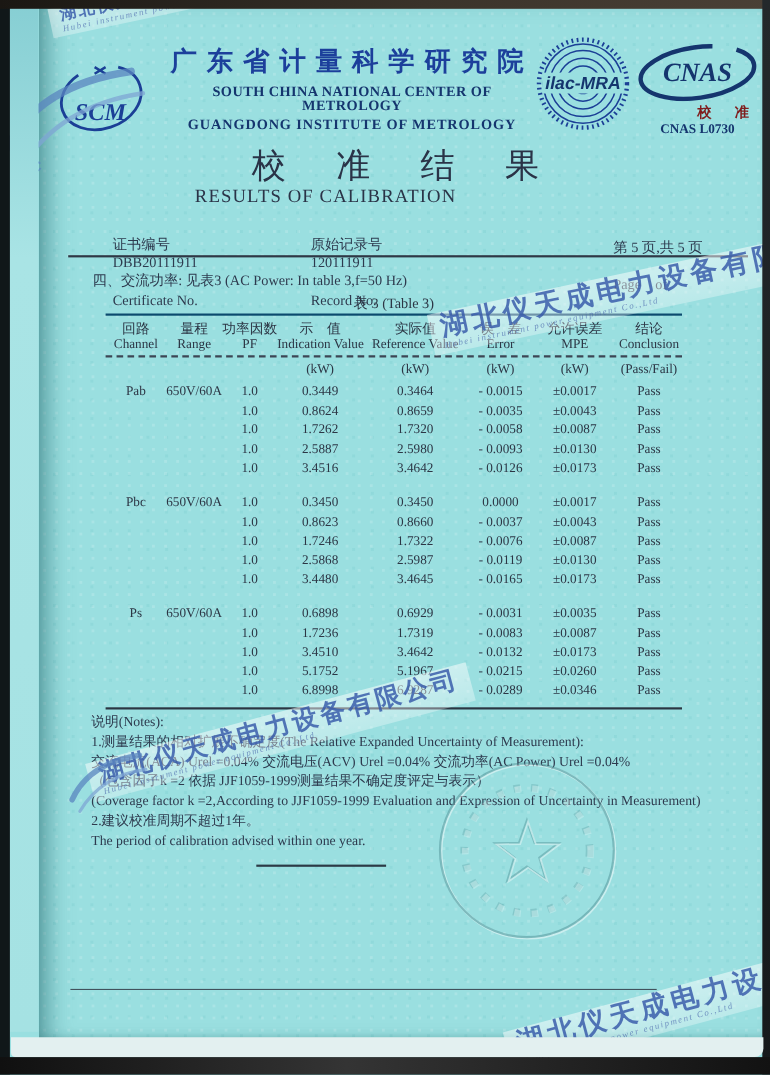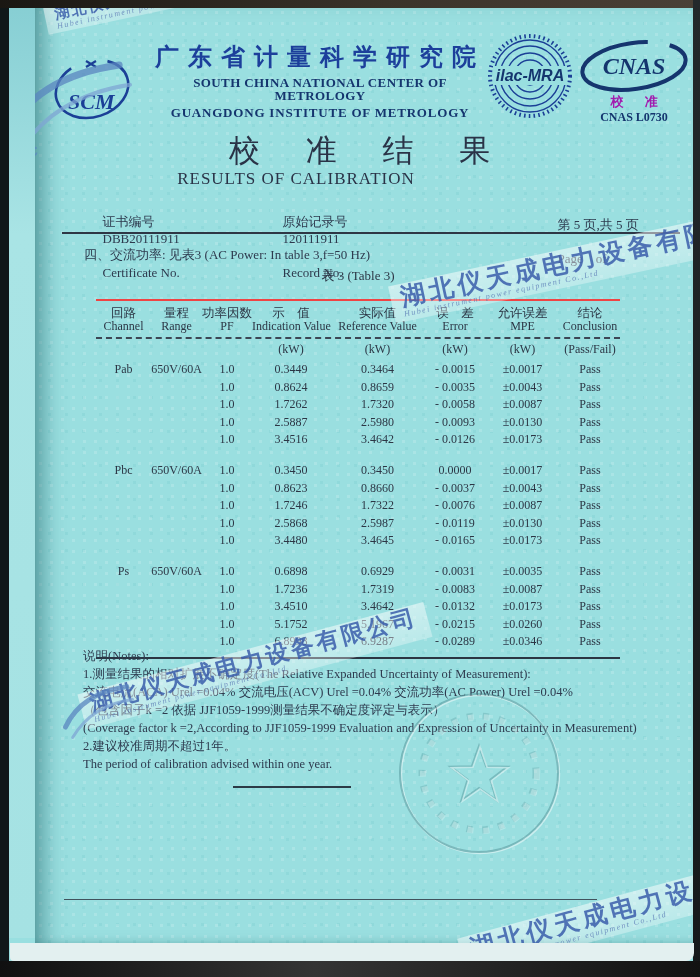--- a/index.html
+++ b/index.html
@@ -22,31 +22,31 @@
          box-shadow:inset 20px 0 24px -14px rgba(18,88,94,.6), inset 0 -6px 10px -6px rgba(30,90,95,.35);}
   #content{position:absolute;z-index:2;inset:0;color:#2d3a4e;}
   .abs{position:absolute;}
   
   .org{left:148px;top:40px;width:344px;text-align:center;line-height:1;}
   .org-cn1{font-size:26px;font-weight:bold;letter-spacing:6px;color:#1c3f9b;}
   .org-cn2{font-size:24px;font-weight:bold;letter-spacing:9px;color:#1c3f9b;margin-top:5px;}
   .org-en1{font-size:13px;font-weight:bold;color:#15356e;margin-top:7px;letter-spacing:.4px;}
   .org-en2{font-size:13px;font-weight:bold;color:#15356e;margin-top:4px;letter-spacing:.8px;}
   .cnas-block{left:578px;top:40px;width:112px;text-align:center;line-height:1;}
-  .cnas-cal{font-size:13px;font-weight:bold;letter-spacing:9px;color:#a21caf;margin-top:3px;padding-left:9px;}
+  .cnas-cal{font-size:13px;font-weight:bold;letter-spacing:9px;color:#7f1d1d;margin-top:3px;padding-left:9px;text-align:right;}
   .cnas-code{font-size:12px;font-weight:bold;color:#15356e;margin-top:3px;}
   .title-cn{left:0;top:130px;width:700px;text-align:center;font-size:31px;letter-spacing:19px;padding-left:19px;color:#2a3347;}
   .title-en{left:0;top:169px;width:592px;text-align:center;font-size:17px;letter-spacing:1px;color:#2a3347;}
   
   .meta{font-size:13px;line-height:17px;color:#2d3a4e;white-space:pre;}
   .rule{left:62px;top:232px;width:618px;height:2px;background:#2e3745;}
   .section-heading{left:84px;top:246px;font-size:13px;color:#2d3a4e;}
   
   .tbl-title{left:96px;top:267px;width:524px;text-align:center;font-size:13px;color:#2c3645;}
-  #tbl{left:96px;top:285px;width:524px;border-top:2px solid #ef4444;color:#2c3645;font-size:12px;margin-top:14px;}
+  #tbl{left:96px;top:285px;width:524px;border-top:2px solid #0c4a6e;color:#2c3645;font-size:12px;}
   .trow{display:grid;grid-template-columns:55px 51px 50px 78px 95px 60px 75px 60px;}
   .tcell{text-align:center;white-space:nowrap;}
   .row-cn .tcell{padding-top:4px;height:14px;font-size:12.5px;}
   .row-en .tcell{height:16px;}
   .dash{border-top:2px dashed #3c4654;margin-top:2px;}
   .row-units .tcell{padding-top:3px;height:15px;}
   .tgroup{margin-top:4px;}
   .tgroup + .tgroup{margin-top:13px;}
   .drow{height:17.6px;line-height:17.6px;}
   .tbottom{border-top:2px solid #2b3542;margin-top:6px;}

